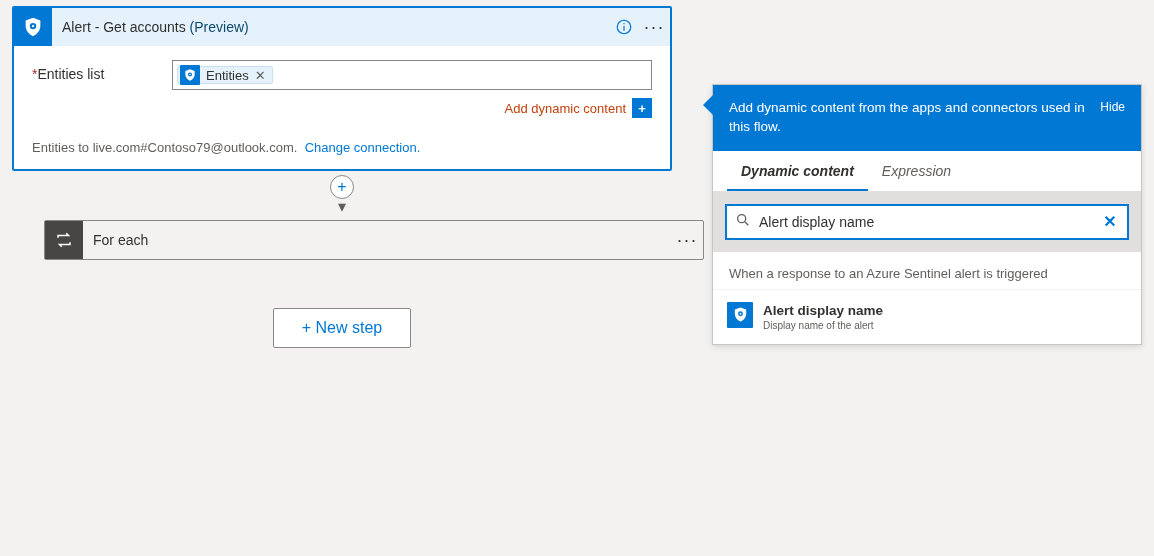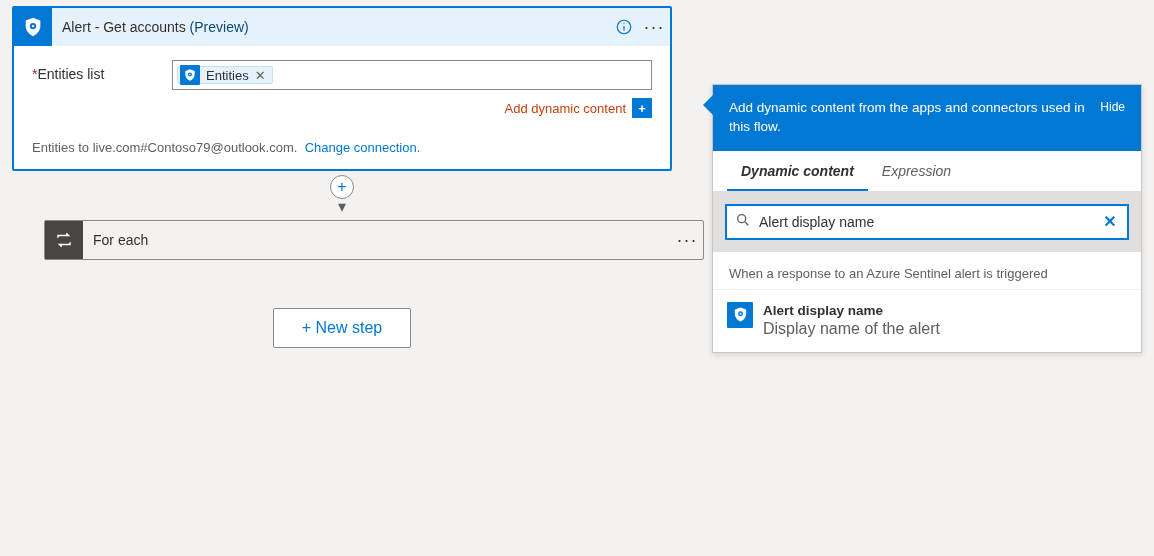--- a/index.html
+++ b/index.html
@@ -58,21 +58,21 @@
     .dc-search-wrap { background: #e1dfdd; padding: 12px; }
     .dc-search { background: #fff; border: 2px solid #0078d4; height: 36px; display: flex; align-items: center; padding: 0 8px; }
     .dc-search .search-icon { color: #605e5c; margin-right: 8px; }
     .dc-search-input { flex: 1; border: none; outline: none; font-size: 14px; color: #323130; }
     .clear-x { width: 18px; height: 18px; color: #0078d4; cursor: pointer; display: flex; align-items: center; justify-content: center; font-weight: bold; }
     .dc-group { padding: 14px 16px 8px 16px; font-size: 13px; color: #605e5c; border-bottom: 1px solid #f3f2f1; }
     .dc-item { display: flex; align-items: flex-start; padding: 12px 14px; cursor: pointer; }
     .dc-item-icon { width: 26px; height: 26px; background: #0078d4; display: flex; align-items: center; justify-content: center; margin-right: 10px; border-radius: 1px; flex-shrink: 0; }
     .dc-item-icon svg { width: 17px; height: 17px; }
     .dc-item-title { font-size: 13.5px; font-weight: 600; color: #323130; line-height: 1.3; }
-    .dc-item-sub { font-size: 16px; color: #605e5c; line-height: 1.3; }
+    .dc-item-sub { font-size: 10px; color: #605e5c; line-height: 1.3; }
   </style>
 </head>
 <body>
 
 <svg width="0" height="0" style="position:absolute">
   <defs>
     <g id="shield">
       <path d="M12 2 L20 5 V11 C20 16 16.5 20 12 22 C7.5 20 4 16 4 11 V5 Z" fill="#fff"></path>
       <circle cx="12" cy="11" r="3.5" fill="#0078d4"></circle>
       <circle cx="12" cy="11" r="1.3" fill="#fff"></circle>

